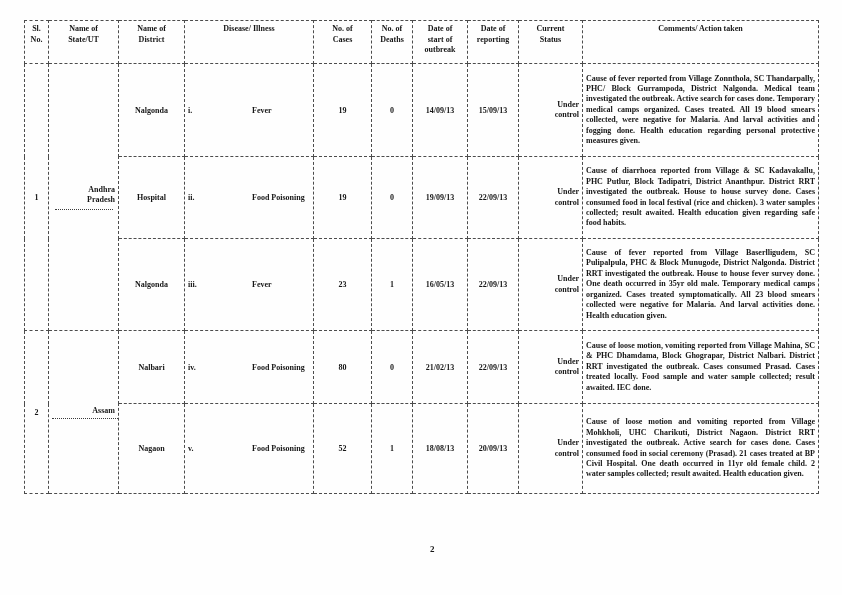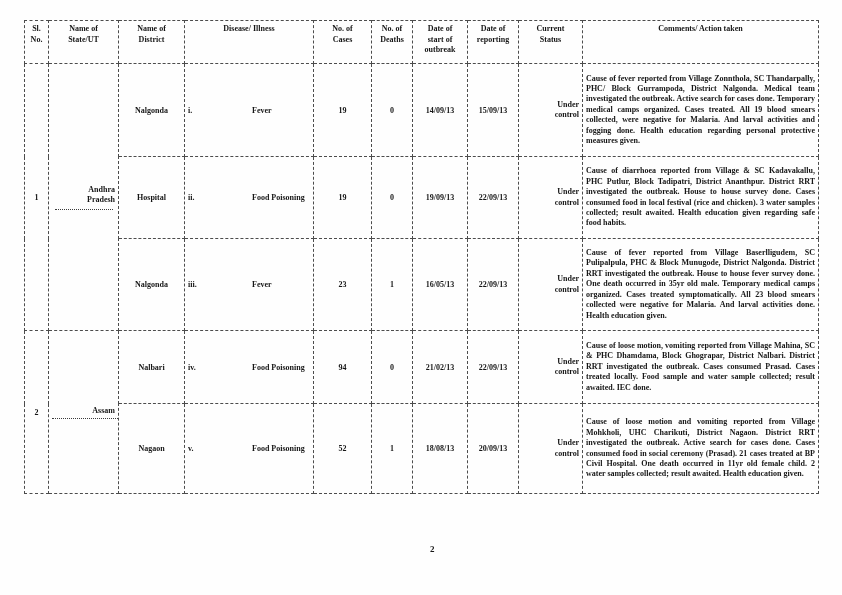--- a/index.html
+++ b/index.html
@@ -172,21 +172,21 @@
             <span style="white-space:pre-line">Assam</span>
             <div class="state-underline" style="width:70px"></div>
           </td>
           <td class="center">Nalbari</td>
           <td class="disease-cell">
             <div class="disease-line">
               <span class="disease-num">iv.</span>
               <span class="disease-name">Food Poisoning</span>
             </div>
           </td>
-          <td class="center">94</td>
+          <td class="center">80</td>
           <td class="center">0</td>
           <td class="center">21/02/13</td>
           <td class="center">22/09/13</td>
           <td class="center pre">Under
 control</td>
           <td class="comments-cell">Cause of loose motion, vomiting reported from Village Mahina, SC &amp; PHC Dhamdama, Block Ghograpar, District Nalbari. District RRT investigated the outbreak. Cases consumed Prasad. Cases treated locally. Food sample and water sample collected; result awaited. IEC done.</td>
         </tr>
         <tr style="height:90px">
           <td class="center">Nagaon</td>
           <td class="disease-cell">

